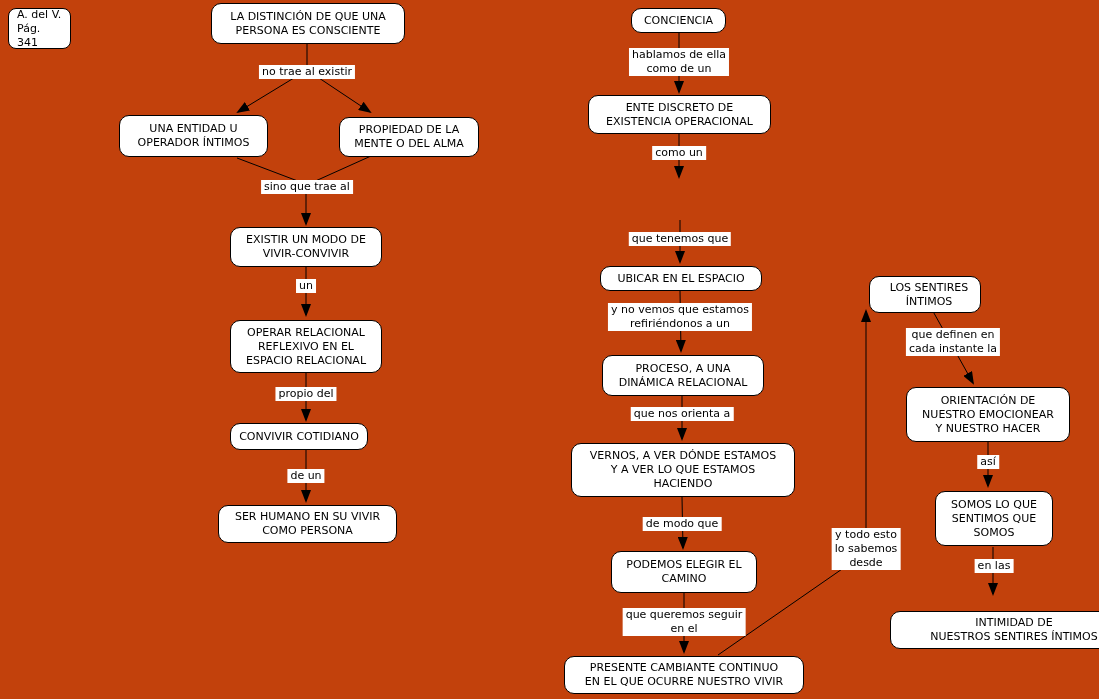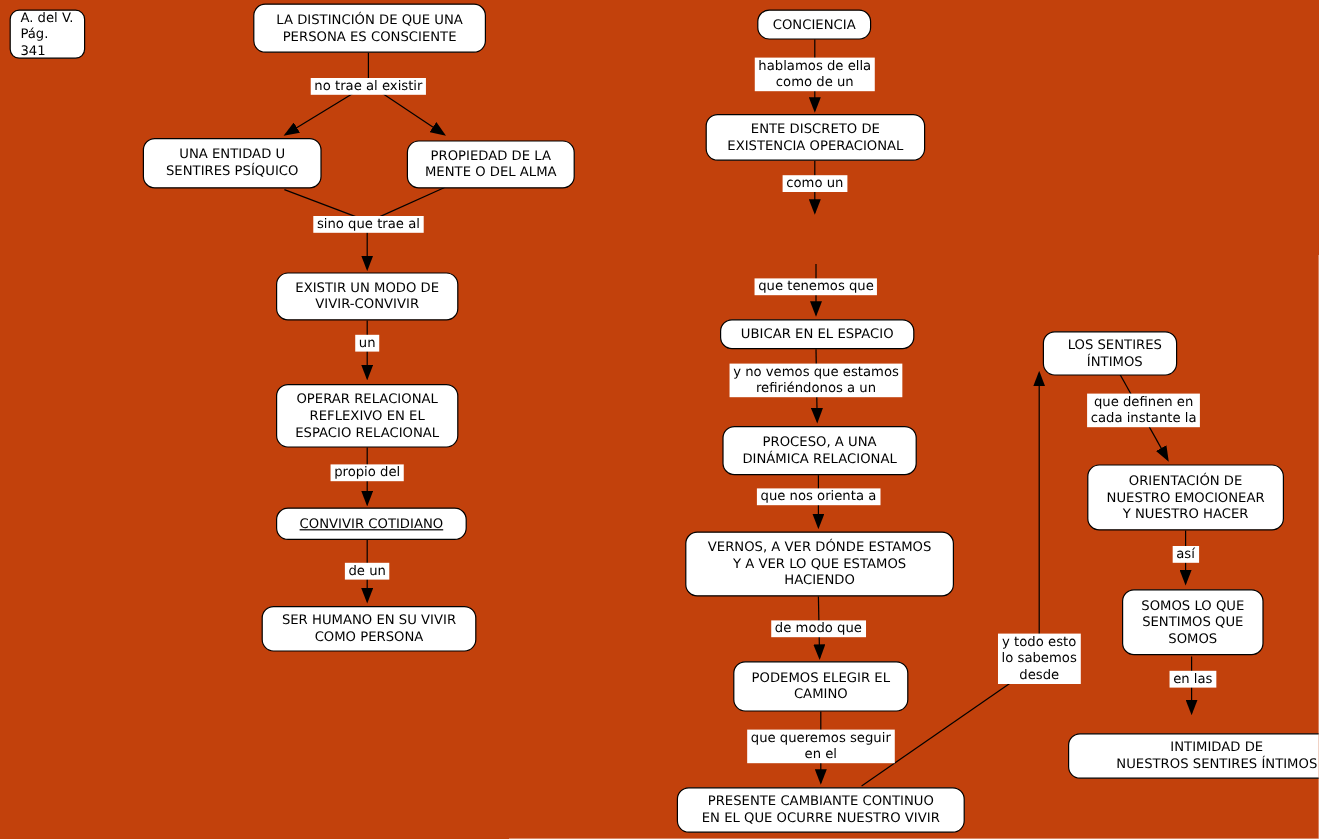--- a/index.html
+++ b/index.html
@@ -90,29 +90,29 @@
       <line x1="866" y1="530" x2="866" y2="311" marker-end="url(#arrow)"></line>
     </g>
   </svg>
 
   <div class="node credit" style="left:8px; top:8px; width:63px; height:41px;">A. del V.
 Pág. 341</div>
 
   <div class="node" style="left:211px; top:3px;   width:194px; height:41px;">LA DISTINCIÓN DE QUE UNA
 PERSONA ES CONSCIENTE</div>
   <div class="node" style="left:119px; top:115px; width:149px; height:42px;">UNA ENTIDAD U
-SENTIRES PSÍQUICO</div>
+OPERADOR ÍNTIMOS</div>
   <div class="node" style="left:339px; top:117px; width:140px; height:40px;">PROPIEDAD DE LA
 MENTE O DEL ALMA</div>
   <div class="node" style="left:230px; top:227px; width:152px; height:40px;">EXISTIR UN MODO DE
 VIVIR-CONVIVIR</div>
   <div class="node" style="left:230px; top:320px; width:152px; height:53px;">OPERAR RELACIONAL
 REFLEXIVO EN EL
 ESPACIO RELACIONAL</div>
-  <div class="node" style="left:230px; top:423px; width:159px; height:27px;text-decoration:underline;">CONVIVIR COTIDIANO</div>
+  <div class="node" style="left:230px; top:423px; width:138px; height:27px;">CONVIVIR COTIDIANO</div>
   <div class="node" style="left:218px; top:505px; width:179px; height:38px;">SER HUMANO EN SU VIVIR
 COMO PERSONA</div>
 
   <div class="node" style="left:631px; top:8px;   width:95px;  height:25px;">CONCIENCIA</div>
   <div class="node" style="left:588px; top:95px;  width:183px; height:39px;">ENTE DISCRETO DE
 EXISTENCIA OPERACIONAL</div>
   <div class="node" style="left:600px; top:266px; width:162px; height:25px;">UBICAR EN EL ESPACIO</div>
   <div class="node" style="left:602px; top:355px; width:162px; height:41px;">PROCESO, A UNA
 DINÁMICA RELACIONAL</div>
   <div class="node" style="left:571px; top:443px; width:224px; height:54px;">VERNOS, A VER DÓNDE ESTAMOS

